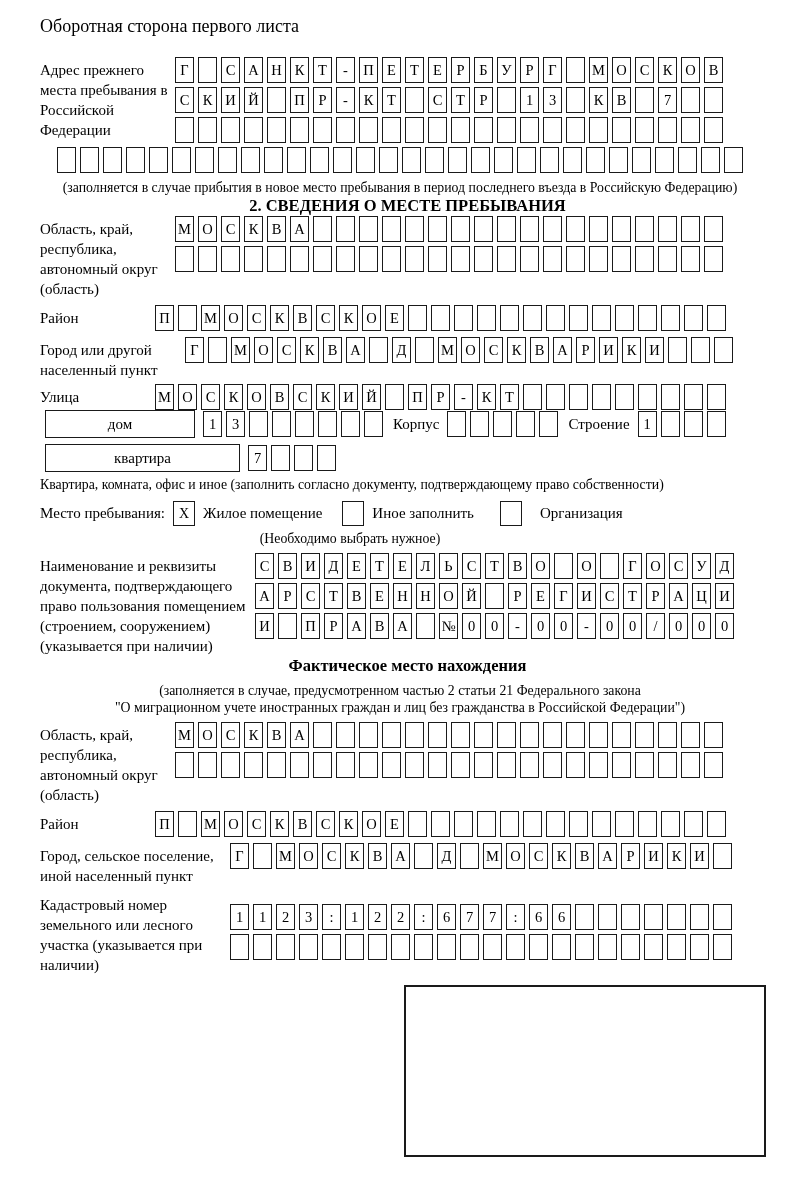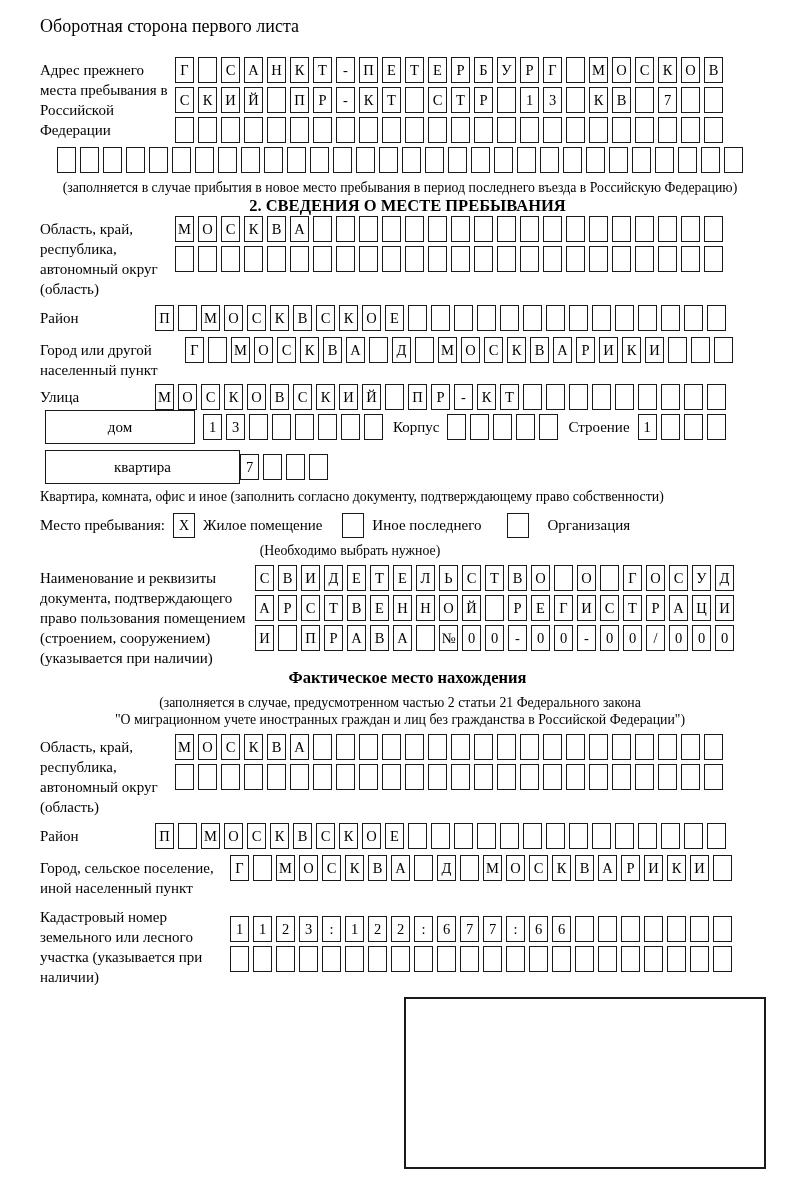--- a/index.html
+++ b/index.html
@@ -18,21 +18,21 @@
   .cell{
     flex:0 0 auto;width:19px;height:26px;box-sizing:border-box;
     border:1.6px solid #1a1a1a;display:flex;align-items:center;justify-content:center;
     font-size:14.5px;background:#fff;
   }
   .note{font-size:13.8px;line-height:17px;}
   .center{text-align:center;}
   .full-center{width:760px;margin-left:-20px;text-align:center;}
   .title{font-weight:bold;text-align:center;font-size:16.5px;}
   .wbox{
-    box-sizing:border-box;border:1.6px solid #1a1a1a;height:34px;
+    box-sizing:border-box;border:1.6px solid #1a1a1a;height:28px;
     display:flex;align-items:center;justify-content:center;font-size:15px;background:#fff;
   }
   .inline-lbl{padding:4px 8px 0 10px;}
   .chk{
     box-sizing:border-box;width:22px;height:25px;border:1.6px solid #1a1a1a;
     display:inline-flex;align-items:center;justify-content:center;
     font-size:14px;vertical-align:middle;background:#fff;
   }
   .opt{padding:0 4px 0 8px;}
   .mesto-line{display:flex;align-items:center;margin-top:8px;}
@@ -339,36 +339,36 @@
     <div class="inline-lbl" style="padding-top:0;">Строение</div>
     <div class="cells">
         <div class="cell">1</div>
         <div class="cell"></div>
         <div class="cell"></div>
         <div class="cell"></div>
       </div>
   </div>
 
   <div class="line mt6" style="margin-left:5px;align-items:center;">
-    <div class="wbox" style="width:195px;margin-right:0;">квартира</div>
+    <div class="wbox" style="width:195px;margin-right:8px;">квартира</div>
     <div class="cells">
         <div class="cell">7</div>
         <div class="cell"></div>
         <div class="cell"></div>
         <div class="cell"></div>
       </div>
   </div>
   <div class="note mt4">Квартира, комната, офис и иное (заполнить согласно документу, подтверждающему право собственности)</div>
 
   <div class="mesto-line">
     <span>Место пребывания:</span>
     <span class="chk" style="margin-left:8px;">X</span>
     <span class="opt">Жилое помещение</span>
     <span class="chk" style="margin-left:16px;"></span>
-    <span class="opt">Иное последнего</span>
+    <span class="opt">Иное заполнить</span>
     <span class="chk" style="margin-left:22px;"></span>
     <span class="opt" style="padding-left:18px;">Организация</span>
   </div>
   <div class="note center mt4" style="width:620px;">(Необходимо выбрать нужное)</div>
 
   <div class="line mt6">
     <div class="lbl" style="flex:0 0 215px;">Наименование и реквизиты документа, подтверждающего право пользования помещением (строением, сооружением) (указывается при наличии)</div>
     <div class="stack">
       <div class="cells">
           <div class="cell">С</div>

